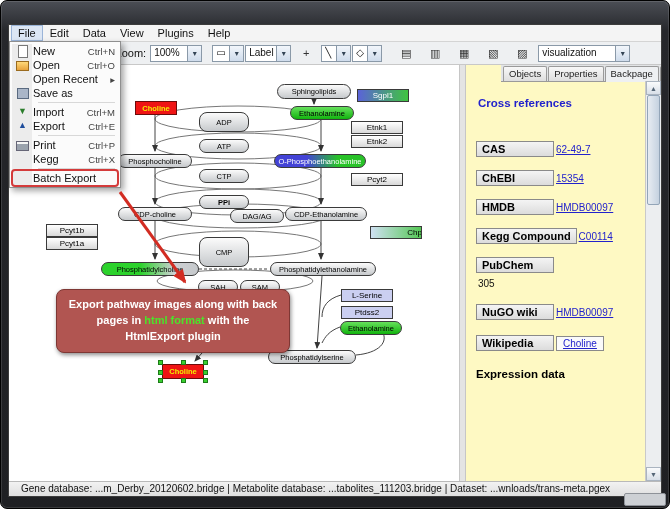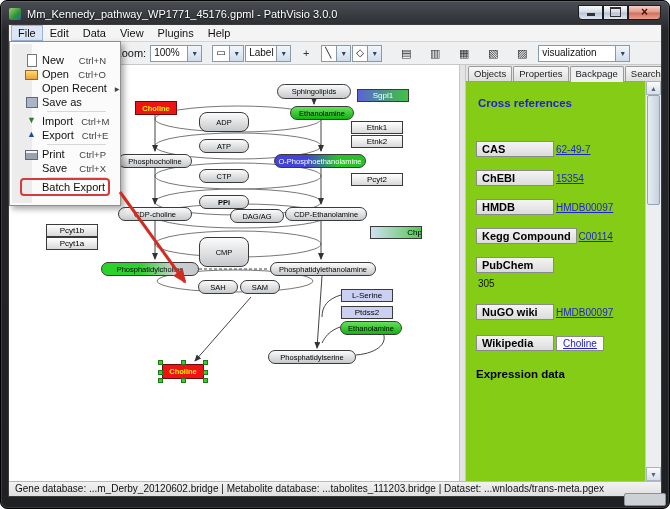--- a/index.html
+++ b/index.html
@@ -52,41 +52,41 @@
   .met-grad{border-radius:8px;background:linear-gradient(90deg,#4343d6 35%,#28c228 70%);color:#fff;}
   .met-half{border-radius:8px;background:linear-gradient(90deg,#2cd22c 0,#2cd22c 40%,#cdd0d3 75%,#c6c9cc);}
   .met-red{background:#ef1414;color:#f2ef00;font-weight:bold;border-color:#6d0a0a;}
   .gene{background:linear-gradient(#ffffff,#d9d9d9);font-size:8px;}
   .gene-grad{background:linear-gradient(90deg,#5b63d8,#3fc43f);font-size:8px;color:#fff;}
   .gene-grad2{background:linear-gradient(90deg,#cfe0f2,#55c855);font-size:8px;padding-left:44px;}
   .gene-lav{background:#cbcff1;font-size:8px;}
   .handle{position:absolute;width:5px;height:5px;background:#39d02f;border:1px solid #1d7a18;z-index:3;box-sizing:border-box;}
   .splitter{width:5px;background:#e4e4e4;border-left:1px solid #c6c6c6;border-right:1px solid #c6c6c6;flex:0 0 5px;box-sizing:content-box;}
   
-  .sidebar{flex:1;position:relative;background:#84cc16;overflow:hidden;}
+  .sidebar{flex:1;position:relative;background:#fef9c3;overflow:hidden;padding-left:35px;}
   .tabbar{display:flex;align-items:flex-end;height:16px;background:#e2e4e6;padding-left:2px;border-bottom:1px solid #9a9a9a;}
   .tab{font-size:9.5px;padding:1px 5px 2px;background:linear-gradient(#f8f8f8,#dedede);border:1px solid #9a9a9a;border-bottom:none;border-radius:2px 2px 0 0;margin-right:1px;color:#222;}
   .tab.active{background:#eef0f2;padding-bottom:3px;margin-bottom:-1px;}
   .sidecontent{position:absolute;left:0;right:16px;top:16px;bottom:0;padding:6px 6px 6px 10px;overflow:hidden;}
   .bp-header{color:#2222cc;font-weight:bold;font-size:11.5px;margin:10px 0 30px 2px;}
   .bp-section{margin-bottom:0;}
   .bp-title{display:inline-block;background:linear-gradient(#f4f4f4,#dcdcdc);border:1px solid #8a8a8a;padding:1px 5px;min-width:78px;font-size:11px;font-weight:bold;color:#000;box-sizing:border-box;}
   .bp-value{display:block;font-size:10px;margin:5px 0 13px 2px;color:#111;}
   .bp-value.link{color:#2222cc;text-decoration:underline;display:inline-block;margin-bottom:13px;}
   .bp-section::after{content:"";display:block;height:0;}
   .bp-value.boxed{border:1px solid #8a8a8a;background:#fafafa;padding:1px 6px;text-decoration:underline;}
   .bp-footer{font-weight:bold;font-size:11.5px;margin-top:4px;color:#000;}
   .sidescroll{position:absolute;right:0;top:16px;bottom:0;width:16px;background:#eceef0;border-left:1px solid #c9c9c9;box-sizing:border-box;}
   .ss-up,.ss-down{height:14px;font-size:7px;color:#567;display:flex;align-items:center;justify-content:center;background:linear-gradient(#fafbfc,#d8dfe8);border:1px solid #aab4c0;box-sizing:border-box;}
   .ss-down{position:absolute;bottom:0;left:0;right:0;}
   .ss-thumb{position:absolute;top:14px;left:1px;right:1px;height:110px;background:linear-gradient(90deg,#e7ecf2,#c5d2e0);border:1px solid #93a5b8;border-radius:2px;box-sizing:border-box;}
   
-  .statusbar{position:absolute;left:0;right:0;bottom:0;height:15px;background:linear-gradient(#f2f2f2,#dfdfdf);border-top:1px solid #b9b9b9;font-size:10px;padding:1px 6px;color:#111;white-space:nowrap;overflow:hidden;box-sizing:border-box;}
-  
-  .filemenu{position:absolute;left:8px;top:40px;width:112px;background:#fbfbfb;border:1px solid #8f8f8f;box-shadow:3px 3px 6px rgba(0,0,0,.35);padding:11px;z-index:95;box-sizing:border-box;}
+  .statusbar{position:absolute;left:0;right:0;bottom:0;height:15px;background:linear-gradient(#f2f2f2,#dfdfdf);border-top:1px solid #b9b9b9;font-size:10px;padding:1px 12px;color:#111;white-space:nowrap;overflow:hidden;box-sizing:border-box;}
+  
+  .filemenu{position:absolute;left:8px;top:40px;width:112px;background:#fbfbfb;border:1px solid #8f8f8f;box-shadow:3px 3px 6px rgba(0,0,0,.35);padding:2px;z-index:95;box-sizing:border-box;}
   .filemenu::before{content:"";position:absolute;left:2px;top:2px;bottom:2px;width:20px;background:#ececec;}
   .menu-item{display:flex;align-items:center;height:14px;font-size:11px;padding:0 3px;position:relative;color:#111;}
   .menu-item .mlabel{flex:1;margin-left:4px;white-space:nowrap;}
   .menu-item .mshortcut{font-size:9.5px;color:#444;margin-left:8px;}
   .menu-item.disabled{color:#9b9b9b;}
   .menu-item.disabled .mshortcut{color:#9b9b9b;}
   .menu-sep{height:1px;background:#d8d8d8;margin:2px 3px 2px 26px;position:relative;}
   .menu-item.highlighted::after{content:"";position:absolute;left:-1px;right:-1px;top:-2px;bottom:-2px;border:2px solid #d43b3b;border-radius:4px;}
   
   .annotation{position:absolute;left:55px;top:288px;width:234px;box-sizing:border-box;background:#b15551;border:1px solid #7e3734;border-radius:8px;box-shadow:1px 2px 4px rgba(0,0,0,.45);color:#fff;font-weight:bold;font-size:11px;line-height:1.45;text-align:center;padding:7px 10px;z-index:90;}
@@ -94,35 +94,20 @@
   .overlay{position:absolute;left:0;top:0;z-index:120;pointer-events:none;}
   .redline{stroke:#d22c22;stroke-width:3;fill:none;}
   .grip{position:absolute;right:3px;bottom:2px;width:40px;height:11px;background:#cdd0d4;border:1px solid #8e9298;border-radius:2px;z-index:50;}
 </style>
 </head>
 <body>
 
 <div class="stage">
   <div class="frame">
 
-    <div class="titlebar">
-      <span class="app-icon"></span>
-      <span class="title">Mm_Kennedy_pathway_WP1771_45176.gpml - PathVisio 3.0.0</span>
-      <div class="winbtns">
-        <div class="winbtn min">
-            <span class="g-min"></span>
-          </div>
-        <div class="winbtn max">
-            <span class="g-max"></span>
-          </div>
-        <div class="winbtn close">
-            <span class="g-close">×</span>
-          </div>
-      </div>
-    </div>
 
     <div class="client">
       <div class="menubar">
           <div class="menubar-item active">File</div>
           <div class="menubar-item">Edit</div>
           <div class="menubar-item">Data</div>
           <div class="menubar-item">View</div>
           <div class="menubar-item">Plugins</div>
           <div class="menubar-item">Help</div>
         </div>
@@ -308,31 +293,32 @@
           <span class="mshortcut">Ctrl+E</span>
         </div>
         <div class="menu-sep"></div>
         <div class="menu-item">
           <span class="mi mi-print"></span>
           <span class="mlabel">Print</span>
           <span class="mshortcut">Ctrl+P</span>
         </div>
         <div class="menu-item">
           <span class="mi mi-none"></span>
-          <span class="mlabel">Save</span>
+          <span class="mlabel">Kegg</span>
           <span class="mshortcut">Ctrl+X</span>
         </div>
         <div class="menu-sep"></div>
         <div class="menu-item highlighted">
           <span class="mi mi-none"></span>
           <span class="mlabel">Batch Export</span>
           <span class="mshortcut"></span>
         </div>
       </div>
 
+    <div class="annotation"><span>Export pathway images along with back pages in </span><span class="hl">html format</span><span> with the HtmlExport plugin</span></div>
 
     <svg class="overlay" width="670" height="509">
       <defs>
         <marker id="redarrow" markerUnits="userSpaceOnUse" markerWidth="14" markerHeight="12" refX="12" refY="6" orient="auto">
           <path d="M0,0 L14,6 L0,12 z" fill="#d22c22"></path>
         </marker>
       </defs>
       <path class="redline" d="M119,191 L184,281" marker-end="url(#redarrow)"></path>
     </svg>
 

